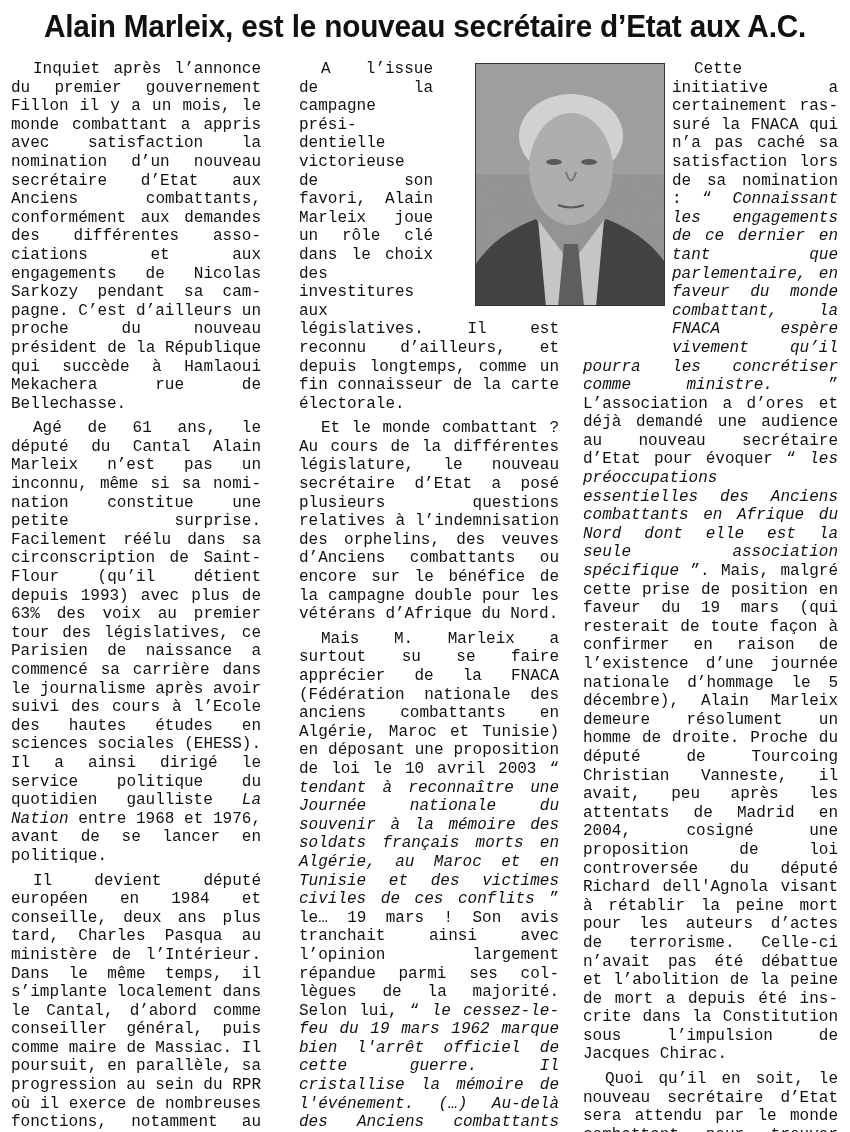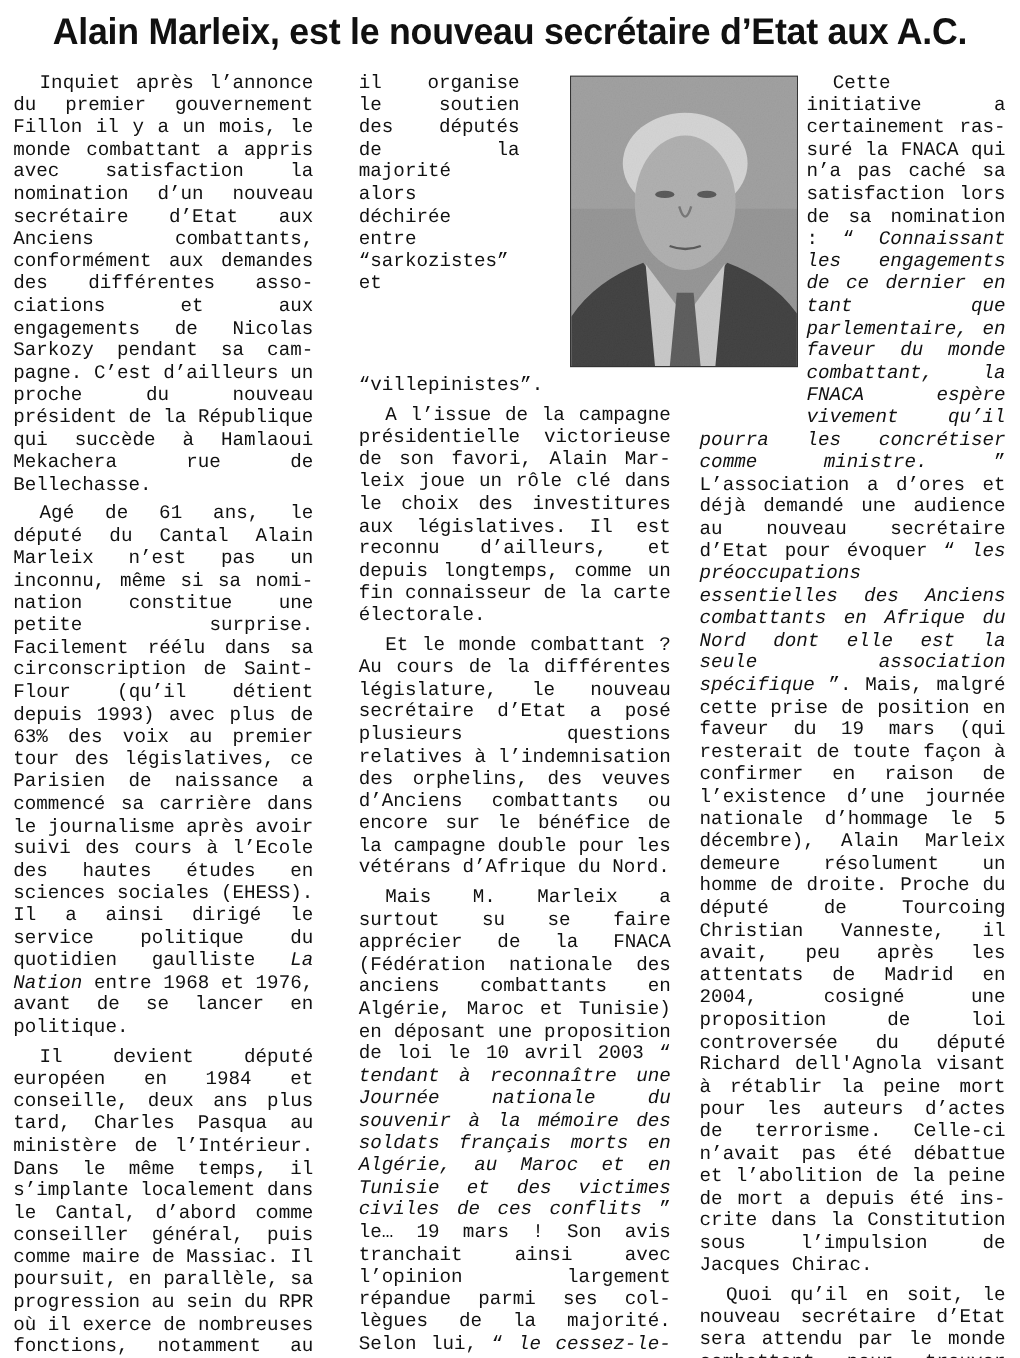--- a/index.html
+++ b/index.html
@@ -69,21 +69,20 @@
 
 <div class="col col1">
   <p>Inquiet après l’annonce du premier gouvernement Fillon il y a un mois, le monde combat­tant a appris avec satisfaction la nomination d’un nouveau secré­taire d’Etat aux Anciens com­battants, conformément aux demandes des différentes asso­ciations et aux engagements de Nicolas Sarkozy pendant sa cam­pagne. C’est d’ailleurs un proche du nouveau président de la Répu­blique qui succède à Hamlaoui Mekachera rue de Bellechasse.</p>
   <p><span>Agé de 61 ans, le député du Cantal Alain Marleix n’est pas un inconnu, même si sa nomi­nation constitue une petite sur­prise. Facilement réélu dans sa circonscription de Saint-Flour (qu’il détient depuis 1993) avec plus de 63% des voix au premier tour des législatives, ce Parisien de naissance a commencé sa car­rière dans le journalisme après avoir suivi des cours à l’Ecole des hautes études en sciences sociales (EHESS). Il a ainsi dirigé le service politique du quotidien gaulliste </span><em>La Nation</em><span> entre 1968 et 1976, avant de se lancer en politique.</span></p>
   <p>Il devient député européen en 1984 et conseille, deux ans plus tard, Charles Pasqua au ministère de l’Intérieur. Dans le même temps, il s’implante localement dans le Cantal, d’abord comme conseiller général, puis comme maire de Massiac. Il poursuit, en parallèle, sa progression au sein du RPR où il exerce de nom­breuses fonctions, notamment au poste stratégique des fédéra­tions dont il a la charge plusieurs années. Après la victoire de Jacques Chirac en 1995, Alain Marleix prend la vice-prési­dence, derrière Bernard Pons, de l'Association des amis de Jacques Chirac.</p>
   <p>Mais c’est son ralliement pré­coce à Nicolas Sarkozy qui va donner un coup d’accélérateur à son parcours. Nommé secrétaire général de l’UMP en charge des élections à la fin de l’année 2004,</p>
 </div>
 
 <div class="col col2">
   <div class="float-photo-2"></div>
-  <p class="noindent">il organise le sou­tien des députés de la majorité alors déchirée entre “sarkozistes” et “villepinistes”.</p>
   <p>A l’issue de la campagne prési­dentielle victo­rieuse de son favori, Alain Mar­leix joue un rôle clé dans le choix des investitures aux législatives. Il est reconnu d’ailleurs, et depuis longtemps, comme un fin connaisseur de la carte électorale.</p>
   <p>Et le monde combattant ? Au cours de la différentes législature, le nouveau secrétaire d’Etat a posé plusieurs questions relatives à l’indemnisation des orphelins, des veuves d’Anciens combat­tants ou encore sur le bénéfice de la campagne double pour les vétérans d’Afrique du Nord.</p>
   <p><span>Mais M. Marleix a surtout su se faire apprécier de la FNACA (Fédération nationale des anciens combattants en Algérie, Maroc et Tunisie) en déposant une propo­sition de loi le 10 avril 2003 “ </span><em>ten­dant à reconnaître une Journée nationale du souvenir à la mémoire des soldats français morts en Algérie, au Maroc et en Tunisie et des victimes civiles de ces conflits</em><span> ” le… 19 mars ! Son avis tranchait ainsi avec l’opinion largement répandue parmi ses col­lègues de la majorité. Selon lui, “ </span><em>le cessez-le-feu du 19 mars 1962 marque bien l'arrêt officiel de cette guerre. Il cristallise la mémoire de l'événement. (…) Au-delà des Anciens combattants d'Algérie, la date du 19 mars appartient à tous les Français, à notre histoire et plus généralement à tous ceux qui se battent pour la</em></p>
 </div>
 
 <div class="col col3">
   <div class="float-photo-3"></div>
   <p><span>Cette initiative a certainement ras­suré la FNACA qui n’a pas caché sa satisfaction lors de sa nomination : “ </span><em>Connaissant les engagements de ce dernier en tant que parlemen­taire, en faveur du monde com­battant, la FNACA espère vive­ment qu’il pourra les concrétiser comme ministre.</em><span> ” L’association a d’ores et déjà demandé une audience au nouveau secrétaire d’Etat pour évoquer “ </span><em>les pré­occupations essentielles des Anciens combattants en Afrique du Nord dont elle est la seule association spécifique</em><span> ”. Mais, malgré cette prise de position en faveur du 19 mars (qui resterait de toute façon à confirmer en rai­son de l’existence d’une journée nationale d’hommage le 5 décembre), Alain Marleix demeure résolument un homme de droite. Proche du député de Tourcoing Christian Vanneste, il avait, peu après les attentats de Madrid en 2004, cosigné une proposition de loi controversée du député Richard dell'Agnola visant à rétablir la peine mort pour les auteurs d’actes de ter­rorisme. Celle-ci n’avait pas été débattue et l’abolition de la peine de mort a depuis été ins­crite dans la Constitution sous l’impulsion de Jacques Chirac.</span></p>
   <p>Quoi qu’il en soit, le nouveau secrétaire d’Etat sera attendu par le monde combattant pour trou­ver des solutions concernant la campagne double en AFN, le devenir de l’ONAC, la revalori­sation de la retraite du combat­tant ou encore la politique de mémoire.</p>
   <div class="sig"><span class="sig-dot">•</span><span>P.-F. T.</span></div>

